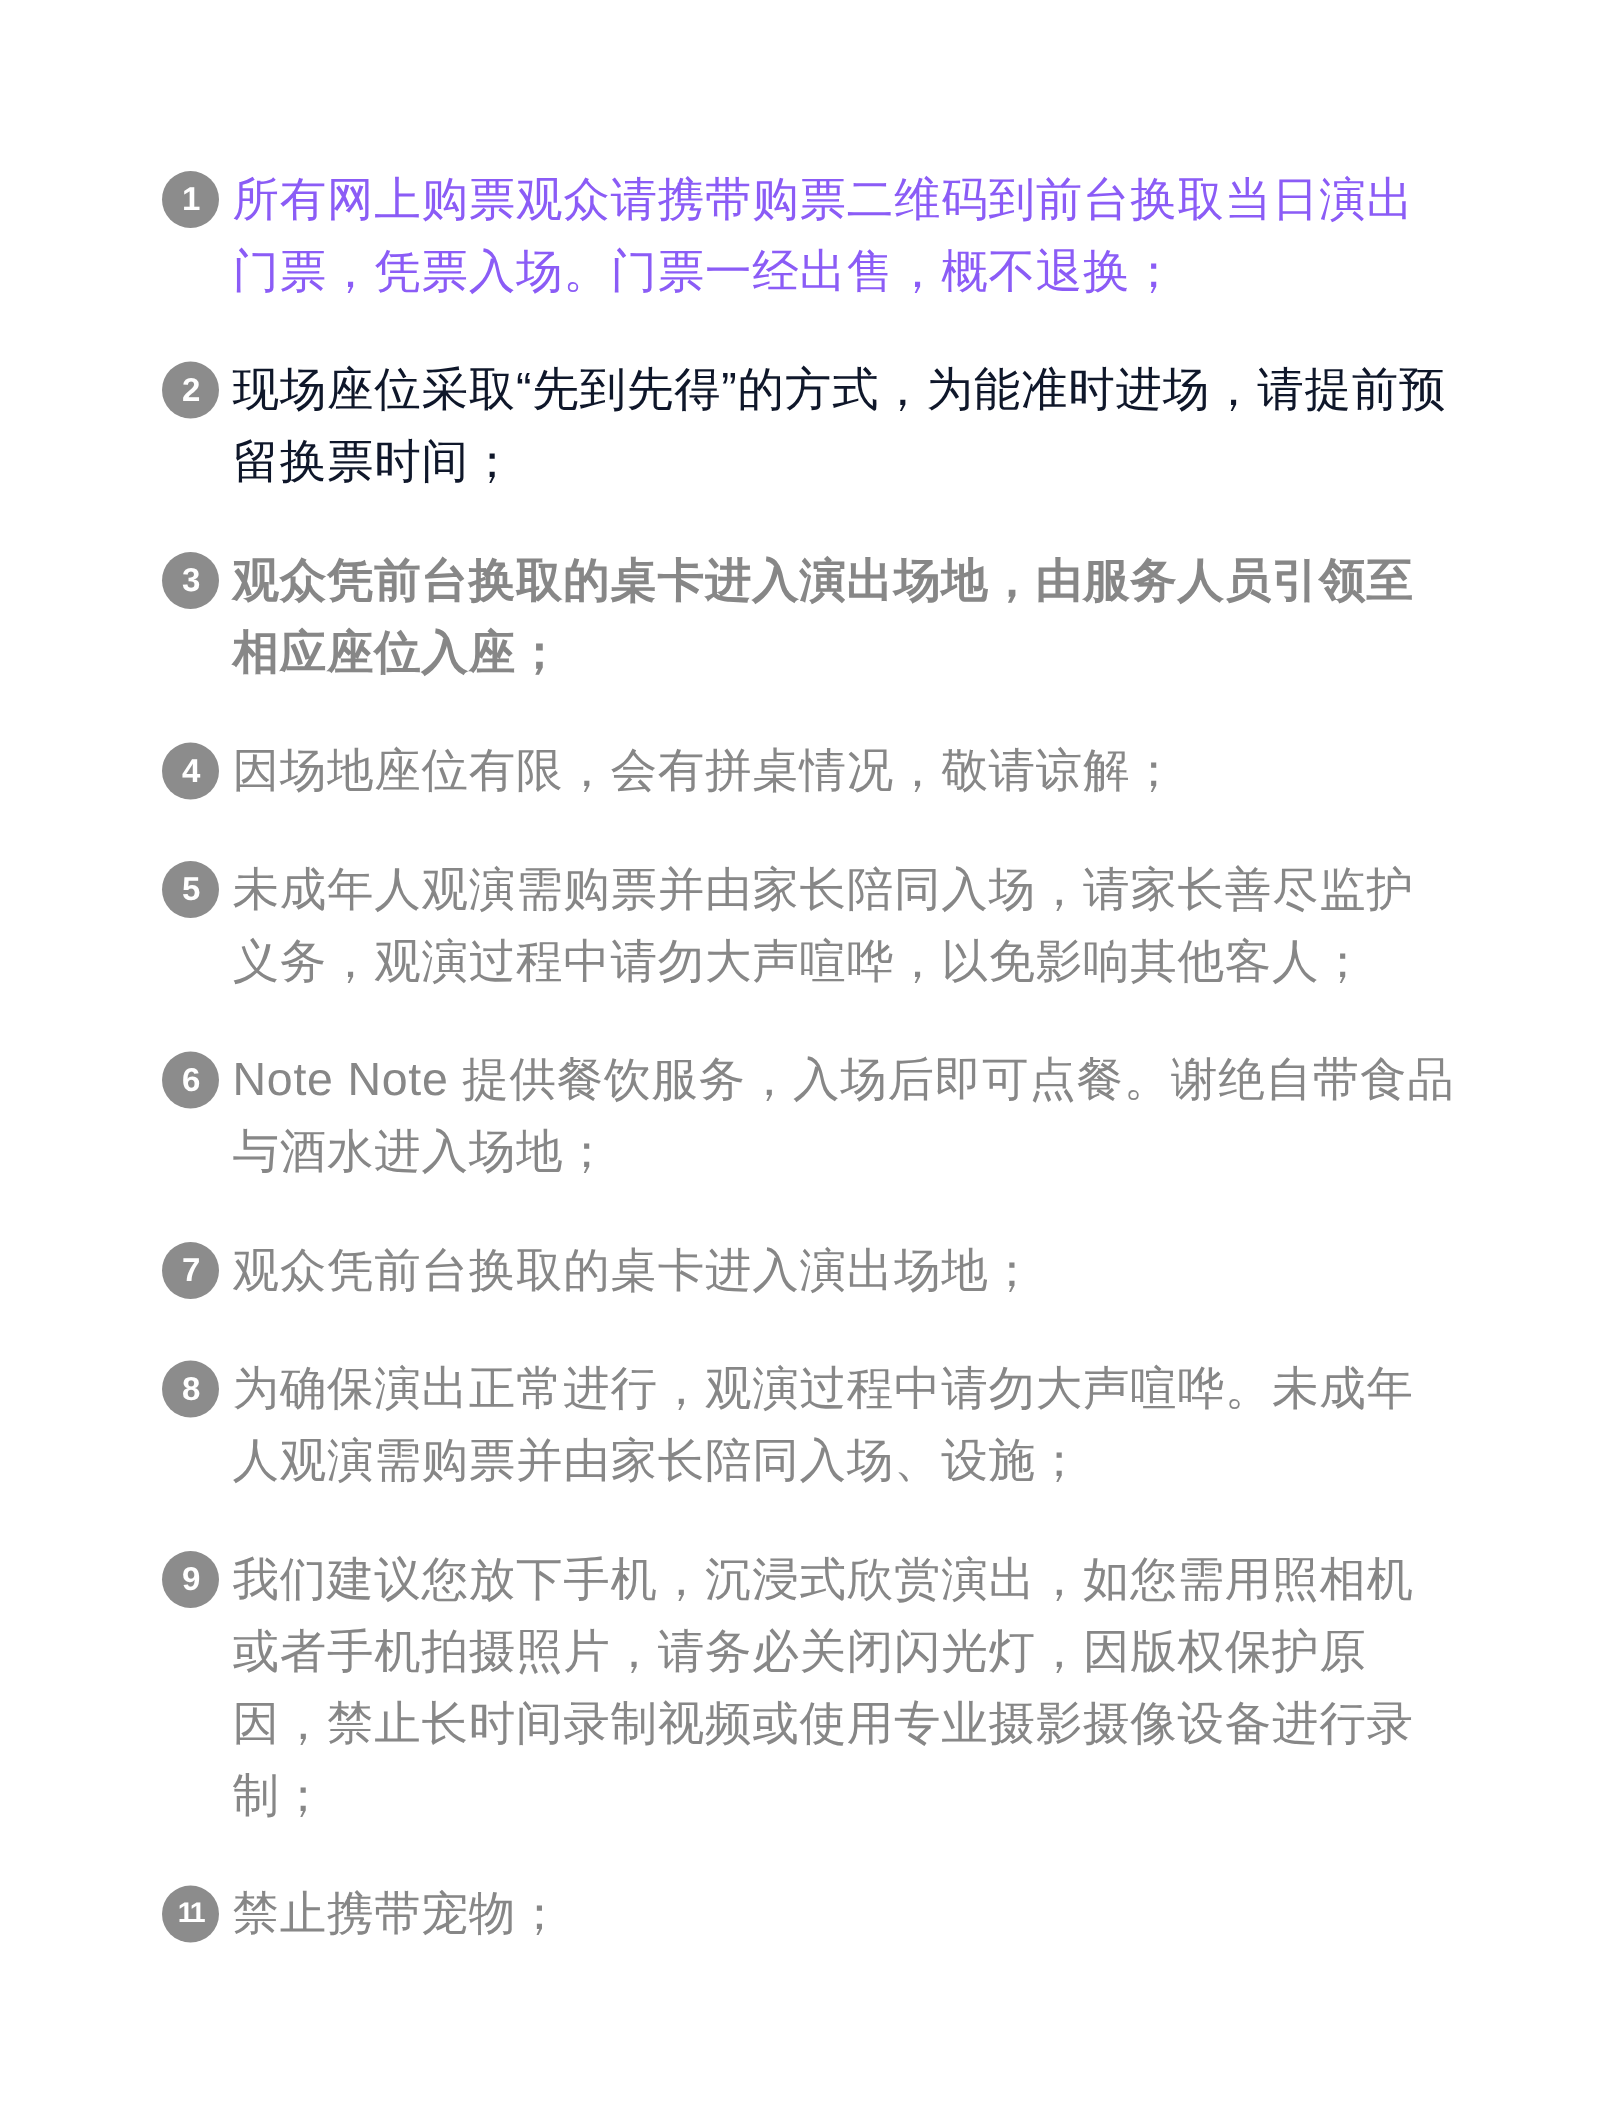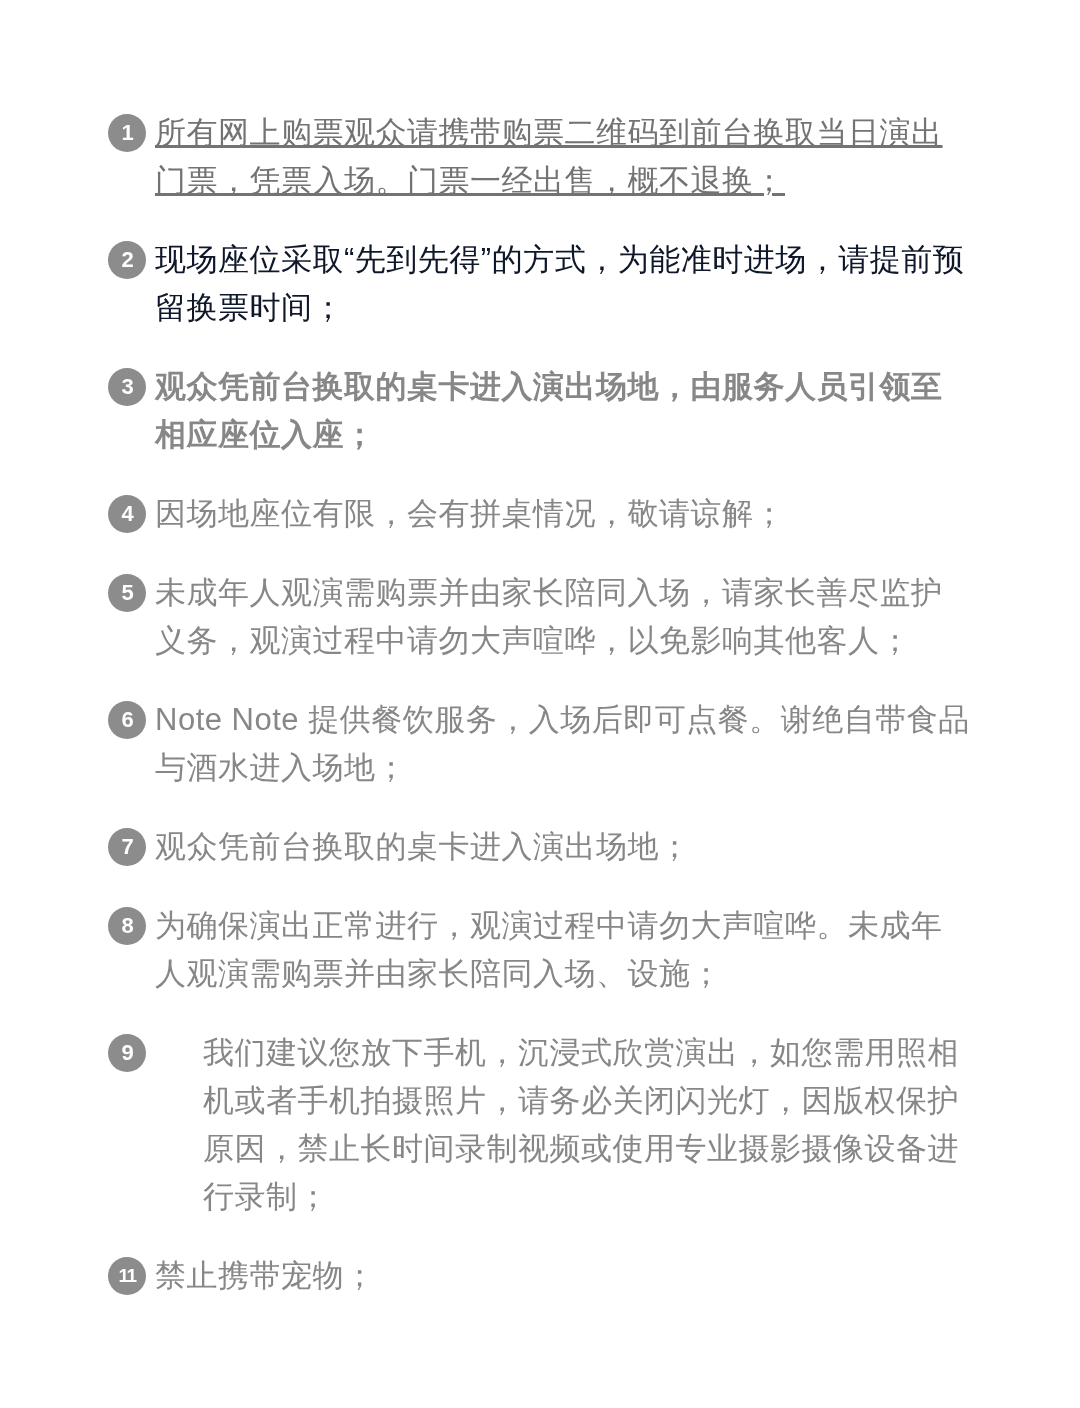--- a/index.html
+++ b/index.html
@@ -54,21 +54,21 @@
     word-break: break-all;
   }
 </style>
 </head>
 <body style="background: rgb(255, 255, 255);">
 
 <div class="notice-page">
   <div id="notice-list">
       <div class="notice-item">
         <span class="num-badge" style="background: rgb(140, 140, 140); color: rgb(255, 255, 255);">1</span>
-        <p class="notice-text" style="color: #737373; text-decoration: underline;">所有网上购票观众请携带购票二维码到前台换取当日演出门票，凭票入场。门票一经出售，概不退换；</p>
+        <p class="notice-text" style="color: #8b5cf6;">所有网上购票观众请携带购票二维码到前台换取当日演出门票，凭票入场。门票一经出售，概不退换；</p>
       </div>
       <div class="notice-item">
         <span class="num-badge" style="background: rgb(140, 140, 140); color: rgb(255, 255, 255);">2</span>
         <p class="notice-text" style="color: #0f172a;">现场座位采取“先到先得”的方式，为能准时进场，请提前预留换票时间；</p>
       </div>
       <div class="notice-item">
         <span class="num-badge" style="background: rgb(140, 140, 140); color: rgb(255, 255, 255);">3</span>
         <p class="notice-text" style="color: rgb(135, 135, 135); font-weight: bold;">观众凭前台换取的桌卡进入演出场地，由服务人员引领至相应座位入座；</p>
       </div>
       <div class="notice-item">
@@ -86,20 +86,20 @@
       <div class="notice-item">
         <span class="num-badge" style="background: rgb(140, 140, 140); color: rgb(255, 255, 255);">7</span>
         <p class="notice-text" style="color: rgb(135, 135, 135);">观众凭前台换取的桌卡进入演出场地；</p>
       </div>
       <div class="notice-item">
         <span class="num-badge" style="background: rgb(140, 140, 140); color: rgb(255, 255, 255);">8</span>
         <p class="notice-text" style="color: rgb(135, 135, 135);">为确保演出正常进行，观演过程中请勿大声喧哗。未成年人观演需购票并由家长陪同入场、设施；</p>
       </div>
       <div class="notice-item">
         <span class="num-badge" style="background: rgb(140, 140, 140); color: rgb(255, 255, 255);">9</span>
-        <p class="notice-text" style="color: rgb(135, 135, 135); margin-left: 48px;">我们建议您放下手机，沉浸式欣赏演出，如您需用照相机或者手机拍摄照片，请务必关闭闪光灯，因版权保护原因，禁止长时间录制视频或使用专业摄影摄像设备进行录制；</p>
+        <p class="notice-text" style="color: rgb(135, 135, 135);">我们建议您放下手机，沉浸式欣赏演出，如您需用照相机或者手机拍摄照片，请务必关闭闪光灯，因版权保护原因，禁止长时间录制视频或使用专业摄影摄像设备进行录制；</p>
       </div>
       <div class="notice-item">
         <span class="num-badge two-digit" style="background: rgb(140, 140, 140); color: rgb(255, 255, 255);">11</span>
         <p class="notice-text" style="color: rgb(135, 135, 135);">禁止携带宠物；</p>
       </div>
     </div>
 </div>
 
 </body></html>

